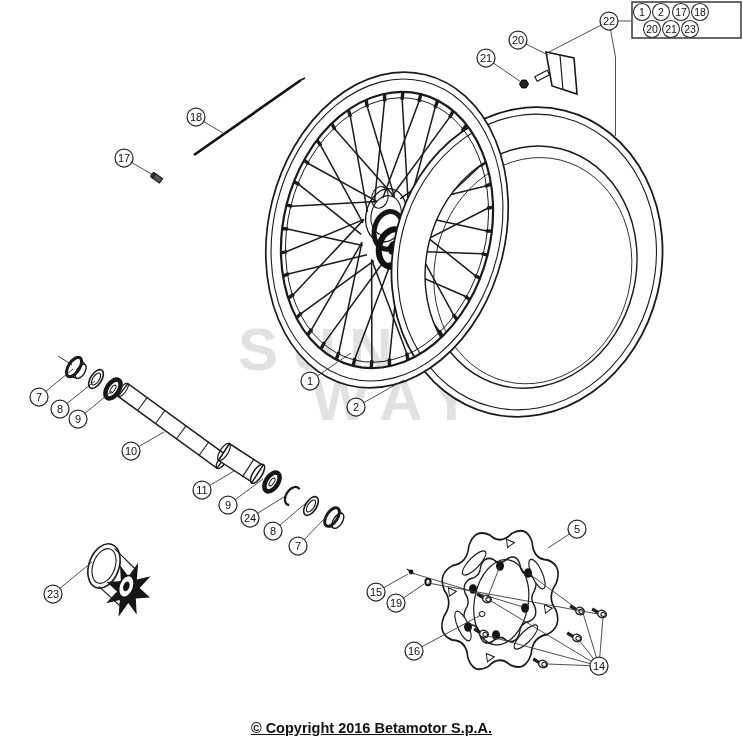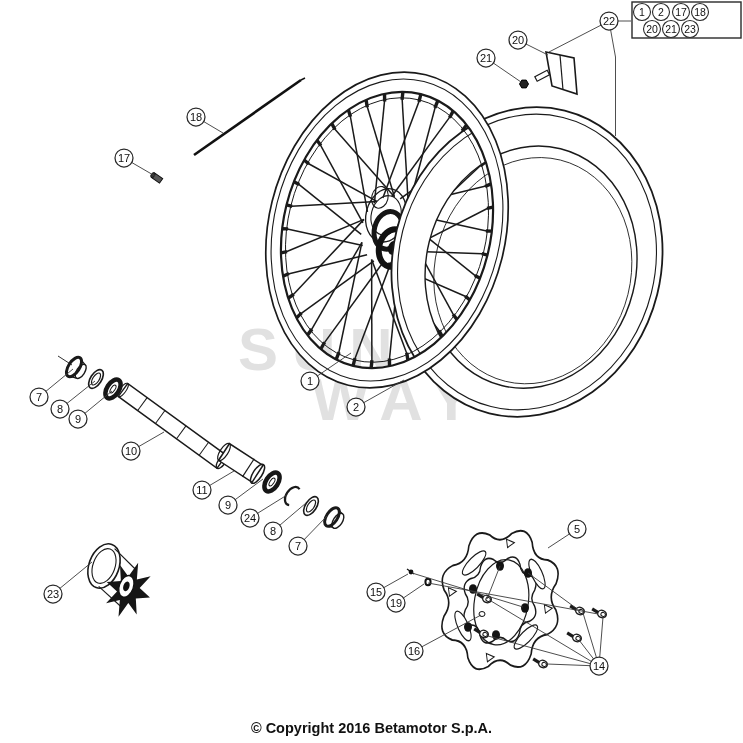--- a/index.html
+++ b/index.html
@@ -7,21 +7,21 @@
         font-family:"Liberation Sans",sans-serif;}
   svg{position:absolute;left:0;top:0;}
   .part{stroke:#1a1a1a;fill:none;}
   .leader{stroke:#3a3a3a;stroke-width:0.9;fill:none;}
   .co circle{fill:#fff;stroke:#2a2a2a;stroke-width:1.25;}
   .co text{font:11px "Liberation Sans",sans-serif;text-anchor:middle;fill:#111;}
   .co.sm circle{stroke-width:1.1;}
   .co.sm text{font-size:10.5px;}
   .wm{font:bold 60px "Liberation Sans",sans-serif;fill:#c9c9c9;opacity:.55;letter-spacing:14px;}
   .copyright{position:absolute;left:0;right:0;top:720px;text-align:center;
-             font:bold 14.5px "Liberation Sans",sans-serif;color:#111;}
+             font:bold 14.5px "Liberation Sans",sans-serif;color:#111;text-decoration:underline;}
 </style>
 </head>
 <body>
 
 <div class="page">
 <svg width="743" height="743" viewBox="0 0 743 743">
 
   <defs>
 
     <g id="spk4">

